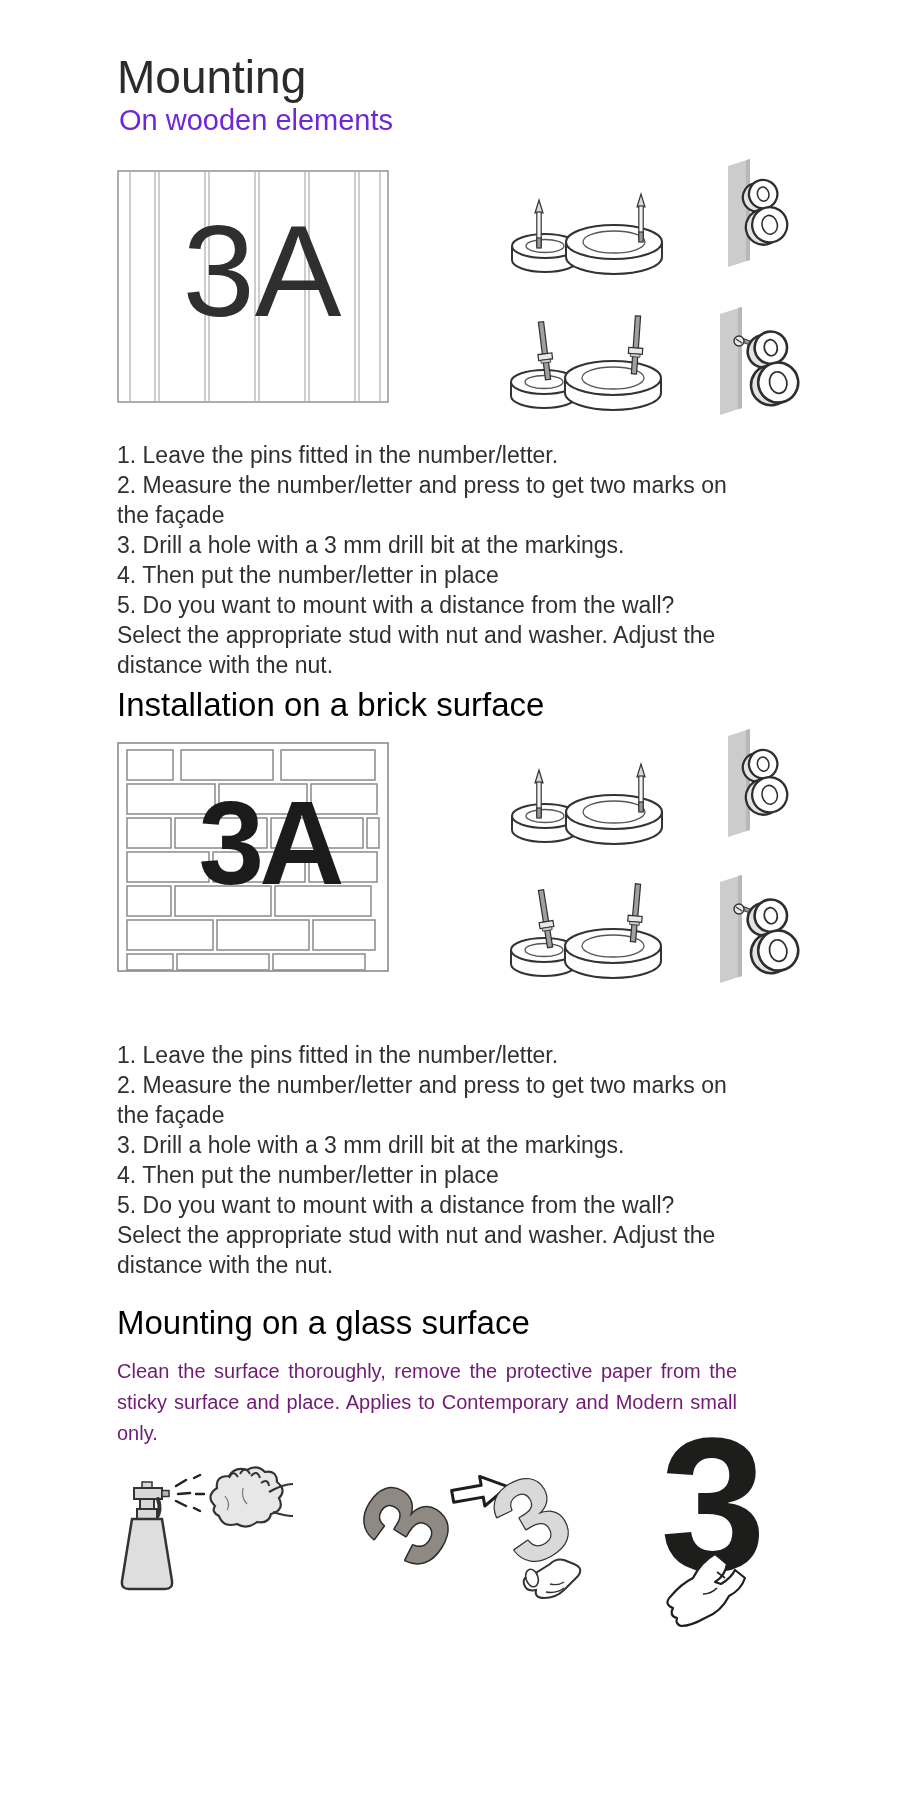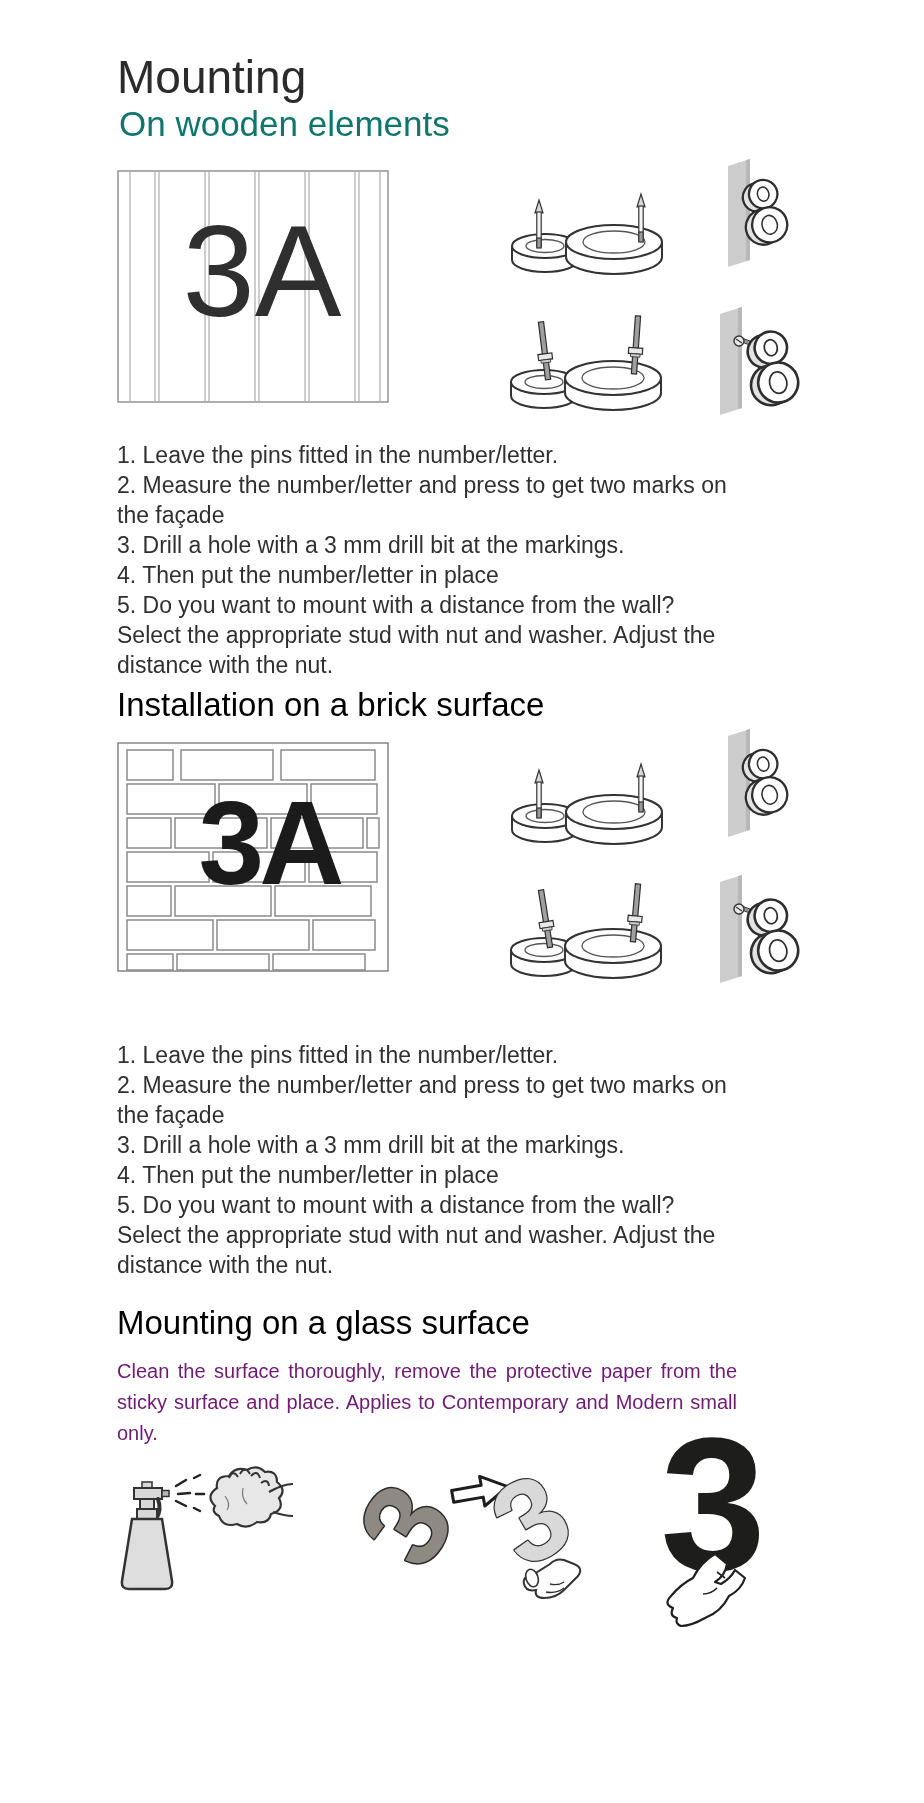--- a/index.html
+++ b/index.html
@@ -1,20 +1,20 @@
 <!DOCTYPE html>
 <html><head>
 <meta charset="utf-8">
 <style>
   html,body{margin:0;padding:0;background:#fff;}
   .page{position:relative;width:924px;height:1648px;background:#ffffff;overflow:hidden;
         font-family:"Liberation Sans","DejaVu Sans",sans-serif;color:#2f2f2f;}
   .abs{position:absolute;}
   .title{left:117px;top:50px;font-size:46px;font-weight:400;letter-spacing:0;color:#2b2b2b;}
-  .subtitle{left:119px;top:104px;font-size:35px;font-weight:400;color:#0f766e;}
+  .subtitle{left:119px;top:104px;font-size:29px;font-weight:400;color:#6d28d9;}
   .section-heading{font-size:33px;font-weight:400;color:#000000;}
   .steps{left:117px;width:620px;font-size:23px;line-height:30px;color:#303030;}
   .step{margin:0;}
   .paragraph{left:117px;top:1356px;width:620px;font-size:20px;line-height:31px;
              text-align:justify;color:#701a75;}
   .logo{left:134px;top:1698px;height:96px;display:flex;align-items:flex-start;flex-direction:column;}
   .logo-habo{position:relative;font-size:100px;font-weight:800;letter-spacing:-3px;color:#25221f;line-height:1;}
   .logo-bar{position:absolute;left:108px;top:4px;width:36px;height:13px;background:#25221f;border-radius:2px;}
   .logo-divider{width:4px;height:88px;background:#2b2a28;margin:0 24px 0 20px;}
   .logo-selection{font-size:90px;font-weight:300;letter-spacing:2px;color:#343028;line-height:1;font-family:Liberation Mono, monospace;}

